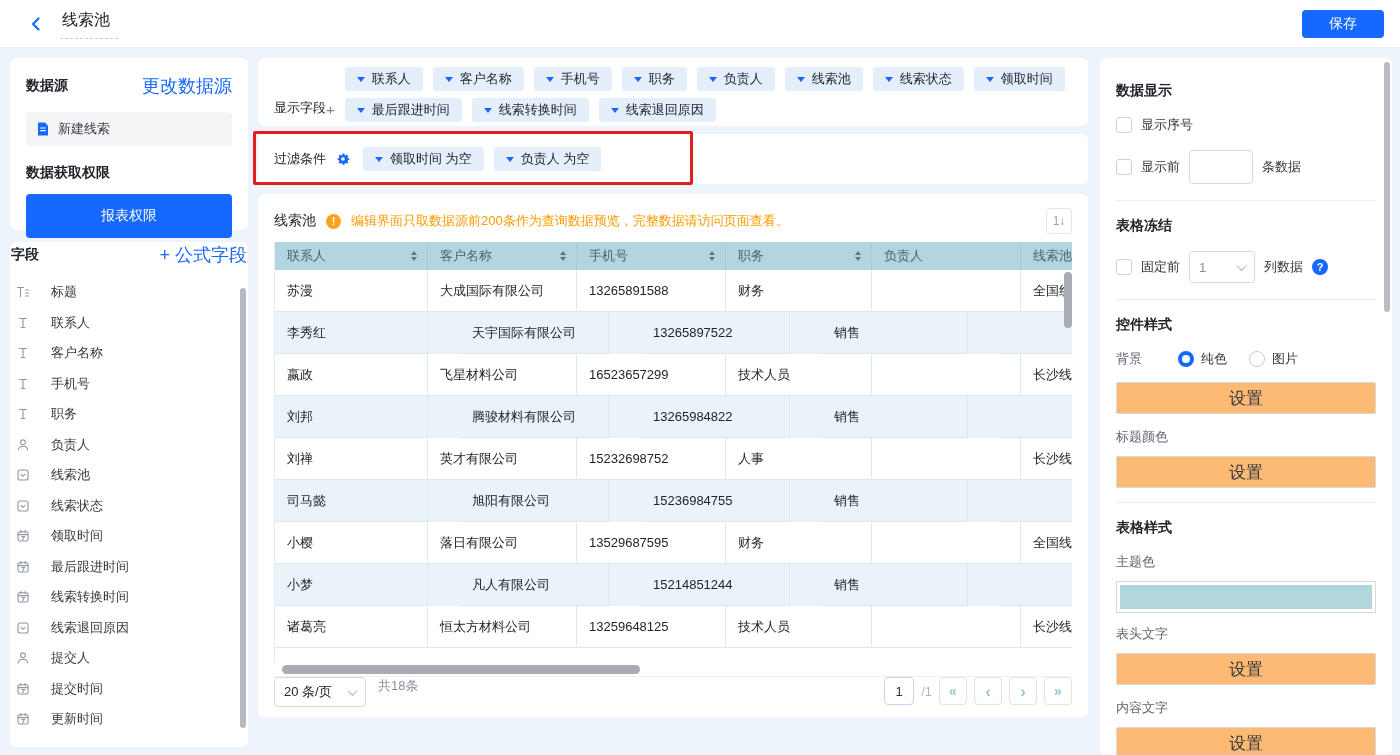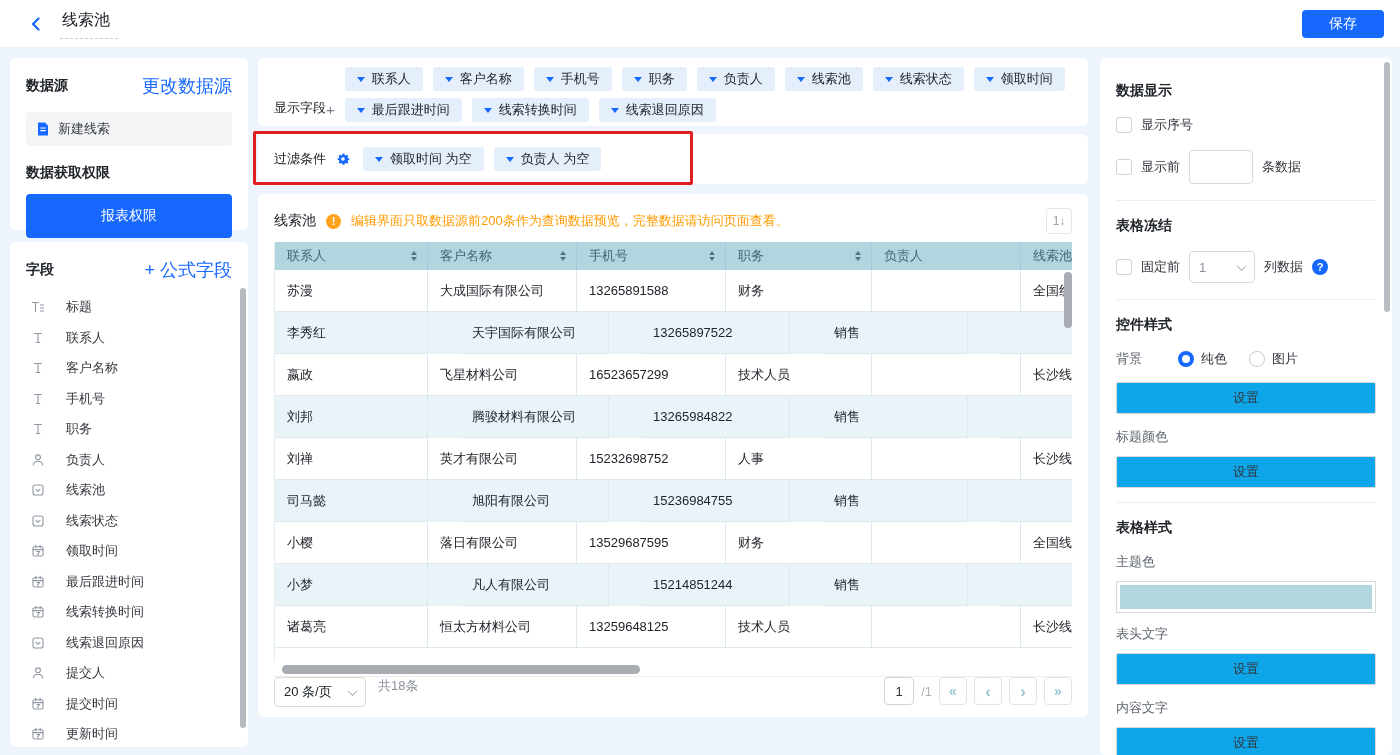--- a/index.html
+++ b/index.html
@@ -26,21 +26,21 @@
   .left-card1 { left:10px; top:58px; width:238px; height:172px; padding:16px; }
   .panel-head { display:flex; align-items:center; justify-content:space-between; }
   .panel-title { font-size:14px; font-weight:bold; color:#21252b; }
   .link { color:#1668ff; font-size:18px; cursor:pointer; }
   .ds-item { margin-top:14px; height:34px; background:#f4f5f7; border-radius:4px; display:flex;
              align-items:center; padding:0 10px; gap:8px; color:#33373d; }
   .perm-title { margin-top:18px; font-size:14px; font-weight:bold; }
   .perm-btn { margin-top:12px; width:100%; height:44px; background:#1668ff; color:#fff; border:none;
               border-radius:4px; font-size:14px; cursor:pointer; font-family:inherit; }
 
-  .left-card2 { left:10px; top:242px; width:238px; height:505px; padding:16px; overflow:hidden; }
+  .left-card2 { left:10px; top:242px; width:238px; height:505px; padding:1px; overflow:hidden; }
   .fields-list { margin-top:14px; }
   .field-row { display:flex; align-items:center; gap:21px; height:22px; margin-bottom:8.5px;
                color:#33373d; cursor:grab; padding-left:4px; }
   .ficon { width:15px; height:15px; display:flex; align-items:center; justify-content:center; flex:none; }
   .vscroll { position:absolute; background:#b6b9bf; border-radius:3px; width:6px; }
   .fields-scroll { right:2px; top:46px; height:440px; }
 
   
   .display-card { left:258px; top:58px; width:830px; height:68px; padding:9px 16px; display:flex; gap:10px; }
   .df-label { display:flex; align-items:flex-end; padding-top:4px; color:#21252b; flex:none; }
@@ -110,22 +110,22 @@
                  align-items:center; justify-content:space-between; padding:0 9px; color:#8a8f99; cursor:pointer; }
   .q-icon { width:16px; height:16px; border-radius:50%; background:#1668ff; color:#fff; font-size:11px;
             font-weight:bold; display:flex; align-items:center; justify-content:center; cursor:pointer; }
   .divider { border:none; border-top:1px solid #ebedf0; margin:2px 0 16px; }
   .radio-row { display:flex; align-items:center; margin-bottom:14px; color:#5f6670; }
   .radio-row .lbl { width:62px; flex:none; }
   .radio-opt { display:flex; align-items:center; gap:7px; margin-right:22px; color:#33373d; cursor:pointer; }
   .radio { width:16px; height:16px; border-radius:50%; background:#fff; flex:none; }
   .radio.on { border:4.5px solid #1668ff; }
   .radio.off { border:1px solid #c6cbd4; }
-  .set-btn { width:100%; height:32px; background:#0ea5e9; border:1px solid #d9d9d9; border-radius:2px;
-             color:#33373d; font-size:13px; cursor:pointer; font-family:inherit; margin-bottom:12px; }
+  .set-btn { width:100%; height:32px; background:#fdba74; border:1px solid #d9d9d9; border-radius:2px;
+             color:#33373d; font-size:17px; cursor:pointer; font-family:inherit; margin-bottom:12px; }
   .sub-label { color:#5f6670; margin:2px 0 10px; }
   .swatch { width:100%; height:32px; border:1px solid #d9d9d9; padding:3px; margin-bottom:12px; }
   .swatch-fill { width:100%; height:100%; }
   .right-scroll { right:2px; top:4px; height:250px; background:#b9bcc2; }
 </style>
 </head>
 <body>
 
 <div class="topbar">
   <span class="back-btn">

